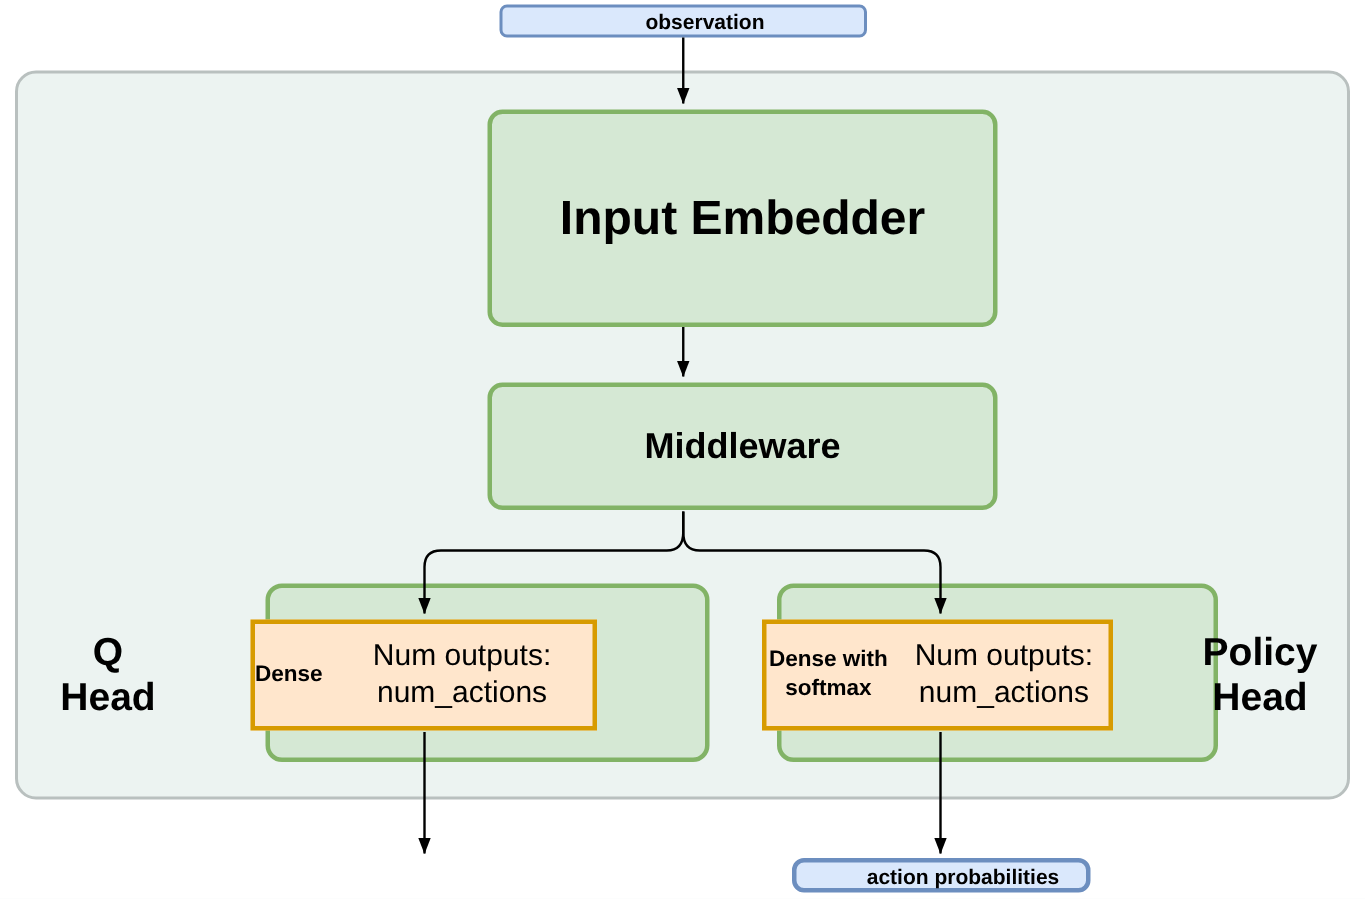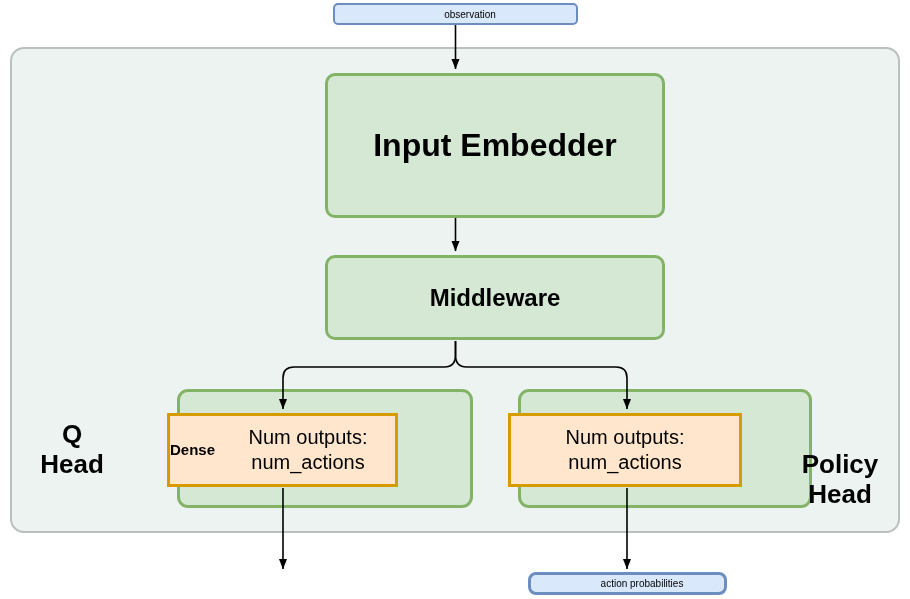--- a/index.html
+++ b/index.html
@@ -35,22 +35,22 @@
     text-align: center;
   }
   .network-container {
     left: 10px; top: 47px; width: 890px; height: 486px;
     background: var(--container-fill);
     border: 2px solid var(--container-border);
     border-radius: 14px;
   }
   .blue-node {
     background: var(--node-blue-fill);
-    font-weight: normal;
-    font-size: 10px;
+    font-weight: bold;
+    font-size: 14px;
     padding-left: 29px;
   }
   .observation-node {
     left: 333px; top: 3px; width: 245px; height: 22px;
     border: 2px solid var(--node-blue-border);
     border-radius: 5px;
   }
   .output-node {
     border: 3px solid var(--node-blue-border);
     border-radius: 8px;
@@ -92,21 +92,21 @@
     display: flex;
     flex-direction: column;
     align-items: center;
     justify-content: center;
     font-weight: bold;
     font-size: 26px;
     line-height: 30px;
     text-align: center;
   }
   .q-head-label { left: 17px; top: 420px; width: 110px; height: 58px; }
-  .policy-head-label { left: 782px; top: 420px; width: 116px; height: 58px; margin-top: 30px; }
+  .policy-head-label { left: 782px; top: 420px; width: 116px; height: 58px; }
   .edges {
     position: absolute;
     left: 0; top: 0; width: 910px; height: 599px;
     pointer-events: none;
   }
   .edges path.edge {
     fill: none;
     stroke: var(--arrow-color);
     stroke-width: 1.6;
   }
@@ -135,20 +135,21 @@
     <span class="dense-title">Dense</span>
     <span class="dense-subtitle">Num outputs: num_actions</span>
   </div>
   <div class="head-label q-head-label">
     <span>Q</span>
     <span>Head</span>
   </div>
 
   <div class="node green-node head-group policy-head-group"></div>
   <div class="node dense-node policy-dense-node">
+    <span class="dense-title">Dense with softmax</span>
     <span class="dense-subtitle">Num outputs: num_actions</span>
   </div>
   <div class="head-label policy-head-label">
     <span>Policy</span>
     <span>Head</span>
   </div>
 
   <div class="node blue-node output-node action-prob-node">
     <span>action probabilities</span>
   </div>

